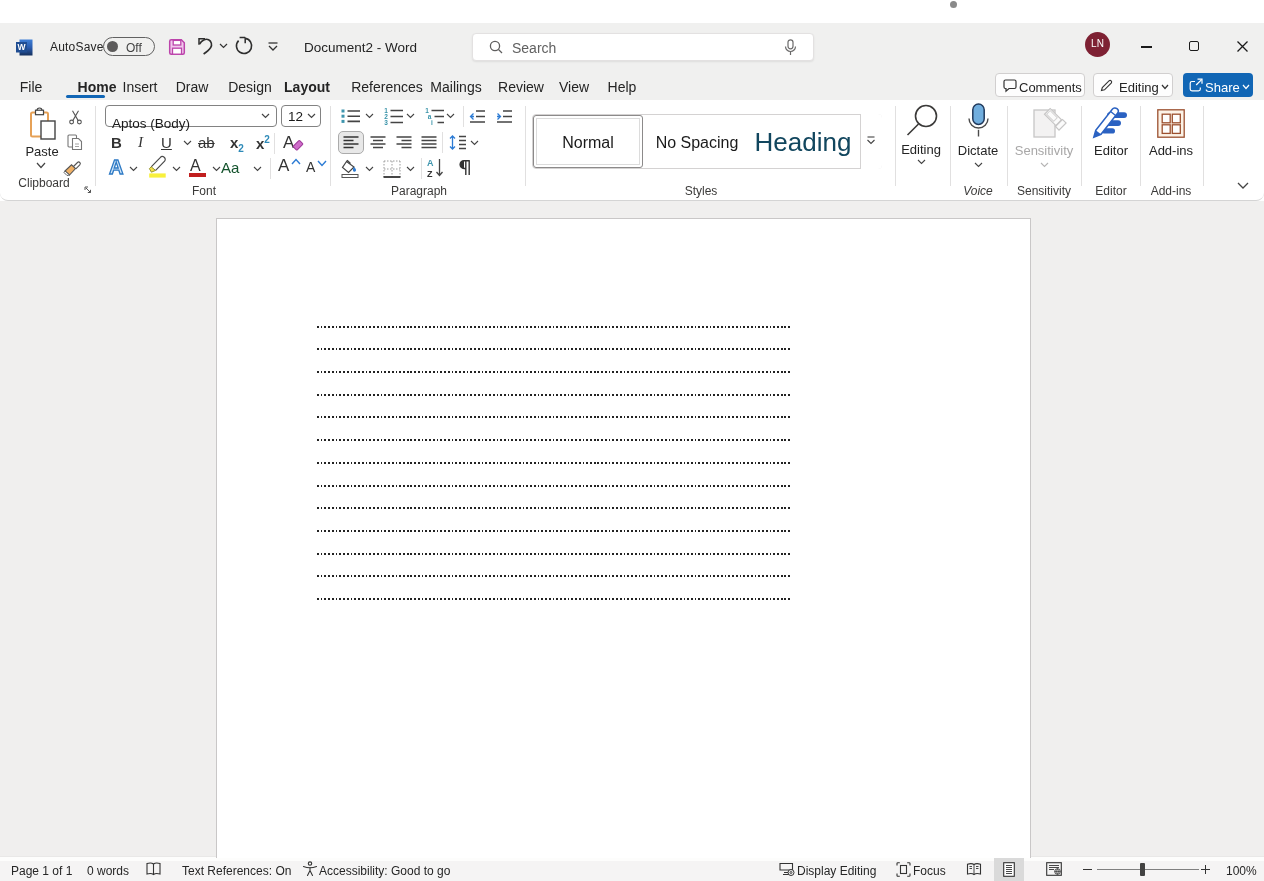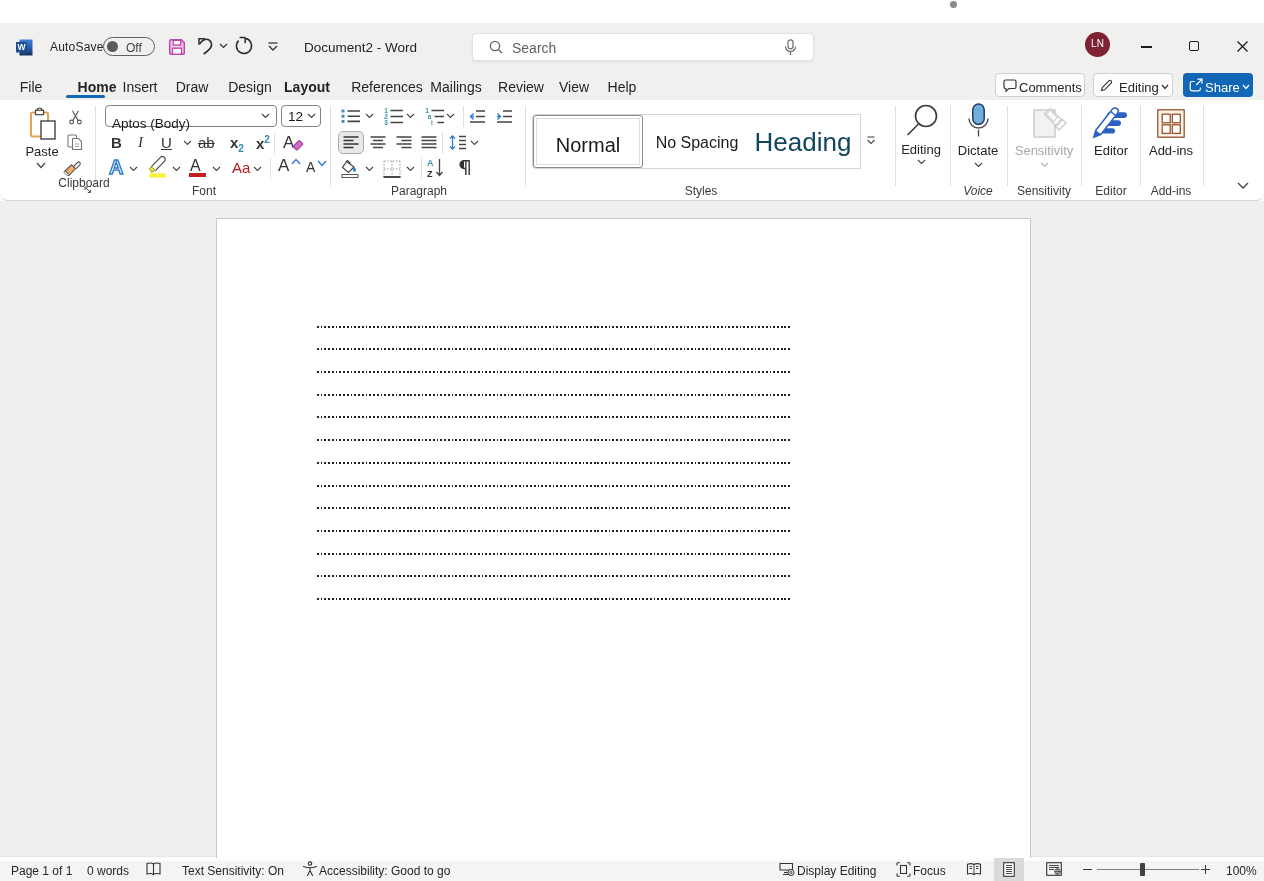--- a/index.html
+++ b/index.html
@@ -139,21 +139,21 @@
   <div class="abs ribbon"></div>
   <div class="vline" style="left:95px;top:106px;height:80px;"></div>
   <div class="vline" style="left:330px;top:106px;height:80px;"></div>
   <div class="vline" style="left:525px;top:106px;height:80px;"></div>
   <div class="vline" style="left:895px;top:106px;height:80px;"></div>
   <div class="vline" style="left:950px;top:106px;height:80px;"></div>
   <div class="vline" style="left:1007px;top:106px;height:80px;"></div>
   <div class="vline" style="left:1081px;top:106px;height:80px;"></div>
   <div class="vline" style="left:1140px;top:106px;height:80px;"></div>
   <div class="vline" style="left:1203px;top:106px;height:80px;"></div>
-  <div class="glabel" style="left:44px;top:176px;margin-left:40px;">Clipboard</div>
+  <div class="glabel" style="left:44px;top:176px;">Clipboard</div>
   <div class="glabel" style="left:204px;top:184px;">Font</div>
   <div class="glabel" style="left:419px;top:184px;">Paragraph</div>
   <div class="glabel" style="left:701px;top:184px;">Styles</div>
   <div class="glabel" style="left:978px;top:184px;font-style:italic;">Voice</div>
   <div class="glabel" style="left:1044px;top:184px;">Sensitivity</div>
   <div class="glabel" style="left:1111px;top:184px;">Editor</div>
   <div class="glabel" style="left:1171px;top:184px;">Add-ins</div>
 
   <svg class="abs" style="left:30px;top:109px;" width="28" height="32" viewBox="0 0 28 32">
     <rect x="1" y="3.5" width="17" height="24" rx="1.5" fill="none" stroke="#e6a157" stroke-width="2"></rect>
@@ -225,21 +225,21 @@
     <rect x="1.2" y="18.4" width="16.5" height="4.2" fill="#f8f03c"></rect>
   </svg>
   <svg class="abs" style="left:172px;top:166px;" width="9" height="6" viewBox="0 0 9 6">
     <path d="M1 1 L4.5 4.5 L8 1" fill="none" stroke="#444" stroke-width="1.1"></path>
   </svg>
   <div class="abs" style="left:190px;top:157px;font-size:16px;color:#333;">A</div>
   <div class="abs" style="left:189px;top:172.5px;width:17px;height:4px;background:#c11f1f;"></div>
   <svg class="abs" style="left:212px;top:166px;" width="9" height="6" viewBox="0 0 9 6">
     <path d="M1 1 L4.5 4.5 L8 1" fill="none" stroke="#444" stroke-width="1.1"></path>
   </svg>
-  <div class="abs" style="left:232px;top:159px;font-size:15px;color:#b91c1c;">Aa</div>
+  <div class="abs" style="left:221px;top:159px;font-size:15px;color:#14532d;">Aa</div>
   <svg class="abs" style="left:253px;top:166px;" width="9" height="6" viewBox="0 0 9 6">
     <path d="M1 1 L4.5 4.5 L8 1" fill="none" stroke="#444" stroke-width="1.1"></path>
   </svg>
   <div class="vline" style="left:270px;top:158px;height:21px;"></div>
   <div class="abs" style="left:278px;top:156px;font-size:17px;color:#333;">A</div>
   <svg class="abs" style="left:291px;top:158px;" width="10" height="7" viewBox="0 0 10 7">
       <path d="M1 6 L5 1.5 L9 6" fill="none" stroke="#2c7bd4" stroke-width="1.4"></path>
     </svg>
   <div class="abs" style="left:306px;top:159px;font-size:14px;color:#333;">A</div>
   <svg class="abs" style="left:317px;top:160px;" width="10" height="7" viewBox="0 0 10 7">
@@ -335,21 +335,21 @@
     <path d="M12.5 1 V17 M9.5 14 L12.5 17.5 L15.5 14" fill="none" stroke="#444" stroke-width="1.3"></path>
   </svg>
 
   <svg class="abs" style="left:459px;top:160px;" width="12" height="16" viewBox="0 0 12 16">
     <path d="M10.2 1 V15 M6.8 1 V15 M10.8 0.7 H5 A3.9 3.9 0 0 0 5 8.5 H6.8" fill="none" stroke="#333" stroke-width="1.4"></path>
     <path d="M5 0.7 A3.9 3.9 0 0 0 5 8.5 Z" fill="#333"></path>
   </svg>
 
   <div class="abs" style="left:532px;top:114px;width:350px;height:55px;background:#fff;border:1px solid #d4d2d2;border-radius:4px;"></div>
   <div class="abs" style="left:533px;top:115px;width:110px;height:53px;background:#fff;border:1px solid #8c8a8a;border-radius:3px;box-shadow:inset 0 0 0 2px #fff, inset 0 0 0 3px #dcdcdc;"></div>
-  <div class="abs" style="left:588px;top:134px;font-size:20px;color:#1a1a1a;transform:translateX(-50%);">Normal</div>
+  <div class="abs" style="left:588px;top:134px;font-size:16px;color:#1a1a1a;transform:translateX(-50%);">Normal</div>
   <div class="abs" style="left:697px;top:134px;font-size:16px;color:#1a1a1a;transform:translateX(-50%);">No Spacing</div>
   <div class="abs" style="left:803px;top:127px;font-size:26px;color:#11465e;transform:translateX(-50%);">Heading</div>
   <div class="abs" style="left:860px;top:114px;width:22px;height:55px;border-left:1px solid #d4d2d2;background:#fff;border-radius:0 4px 4px 0;"></div>
   <svg class="abs" style="left:866px;top:136px;" width="10" height="10" viewBox="0 0 10 10">
     <path d="M1.5 1 H8.5" stroke="#444" stroke-width="1.1"></path>
     <path d="M1.5 4 L5 7.5 L8.5 4" fill="none" stroke="#444" stroke-width="1.1"></path>
   </svg>
 
   <svg class="abs" style="left:905px;top:103px;" width="34" height="34" viewBox="0 0 34 34">
     <circle cx="21" cy="13" r="10.5" fill="none" stroke="#3b3a39" stroke-width="1.6"></circle>
@@ -402,21 +402,21 @@
   </svg>
   <div class="btntxt" style="left:1171px;top:143px;font-size:13px;">Add-ins</div>
 
   <svg class="abs" style="left:1237px;top:182px;" width="12" height="8" viewBox="0 0 12 8">
     <path d="M1 1 L6 6 L11 1" fill="none" stroke="#444" stroke-width="1.3"></path>
   </svg>
 
   <div class="abs statusbar"></div>
   <div class="abs" style="left:11px;top:864px;font-size:12px;color:#262626;">Page 1 of 1</div>
   <div class="abs" style="left:87px;top:864px;font-size:12px;color:#262626;">0 words</div>
-  <div class="abs" style="left:182px;top:864px;font-size:12px;color:#262626;">Text Sensitivity: On</div>
+  <div class="abs" style="left:182px;top:864px;font-size:12px;color:#262626;">Text References: On</div>
   <div class="abs" style="left:319px;top:864px;font-size:12px;color:#262626;">Accessibility: Good to go</div>
   <div class="abs" style="left:797px;top:864px;font-size:12px;color:#262626;">Display Editing</div>
   <div class="abs" style="left:913px;top:864px;font-size:12px;color:#262626;">Focus</div>
   <div class="abs" style="left:1226px;top:864px;font-size:12px;color:#262626;">100%</div>
 
   <div class="abs canvas"></div>
   <div class="abs page"></div>
   <div class="dotline" style="top:325.6px;"></div>
   <div class="dotline" style="top:348.3px;"></div>
   <div class="dotline" style="top:371.0px;"></div>

